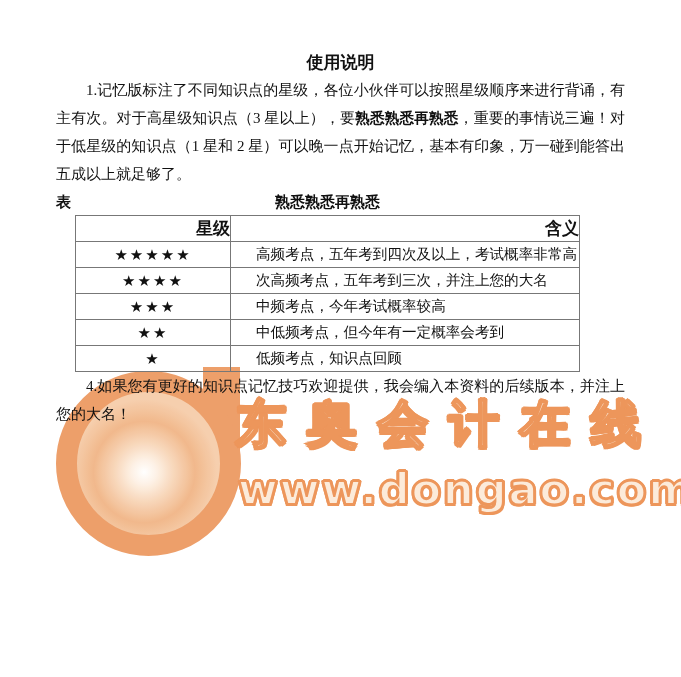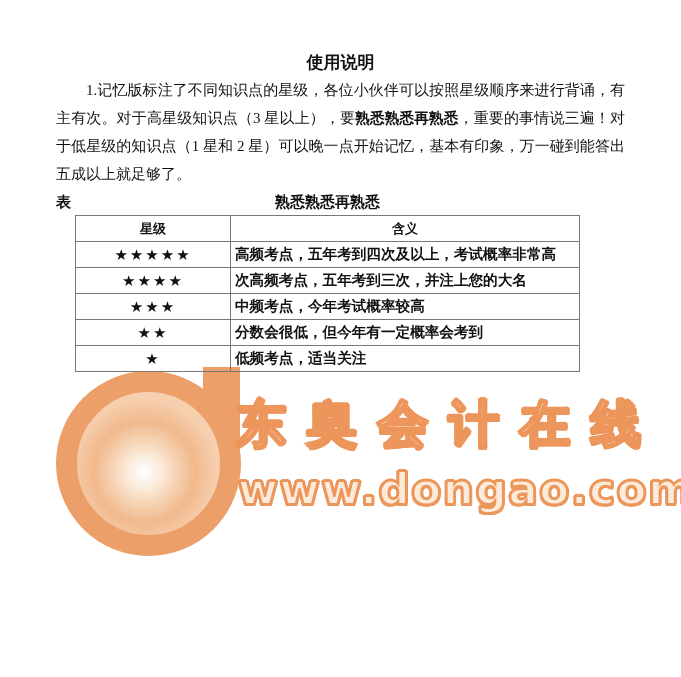--- a/index.html
+++ b/index.html
@@ -79,25 +79,25 @@
   table.star-table {
     border-collapse: collapse; table-layout: fixed;
     width: 505px; margin: 3px 0 0 19px;
     background: transparent;
   }
   .star-table th, .star-table td {
     border: 1px solid #777777; height: 26px; padding: 0;
   }
   .star-table th {
     font-family: "Liberation Sans", "DejaVu Sans", sans-serif;
-    font-weight: bold; font-size: 13px; text-align: center; margin-top: 44px;
+    font-weight: bold; font-size: 17px; text-align: right; margin-top: 44px;
   }
   .col-stars { width: 155px; }
   td.stars-cell { text-align: center; font-size: 15px; letter-spacing: 2px; font-family: "DejaVu Sans", sans-serif; }
-  td.meaning-cell { padding-left: 4px; font-size: 14.6px; text-align: left; font-weight: bold; }
+  td.meaning-cell { padding-left: 25px; font-size: 14.6px; text-align: left; }
 </style>
 </head>
 <body>
 
 <div class="watermark">
   <div class="wm-stem"></div>
   <div class="wm-ring"></div>
   <div class="wm-line1">东奥会计在线</div>
   <div class="wm-line2">www.dongao.com</div>
 </div>
@@ -129,26 +129,27 @@
       <tr>
         <td class="stars-cell">★★★★</td>
         <td class="meaning-cell">次高频考点，五年考到三次，并注上您的大名</td>
       </tr>
       <tr>
         <td class="stars-cell">★★★</td>
         <td class="meaning-cell">中频考点，今年考试概率较高</td>
       </tr>
       <tr>
         <td class="stars-cell">★★</td>
-        <td class="meaning-cell">分数会很低，但今年有一定概率会考到</td>
+        <td class="meaning-cell">中低频考点，但今年有一定概率会考到</td>
       </tr>
       <tr>
         <td class="stars-cell">★</td>
-        <td class="meaning-cell">低频考点，适当关注</td>
+        <td class="meaning-cell">低频考点，知识点回顾</td>
       </tr>
     </tbody>
   </table>
 
 
 
+  <p class="body-para">4.如果您有更好的知识点记忆技巧欢迎提供，我会编入本资料的后续版本，并注上您的大名！</p>
 
 
 </div>
 
 </body></html>

